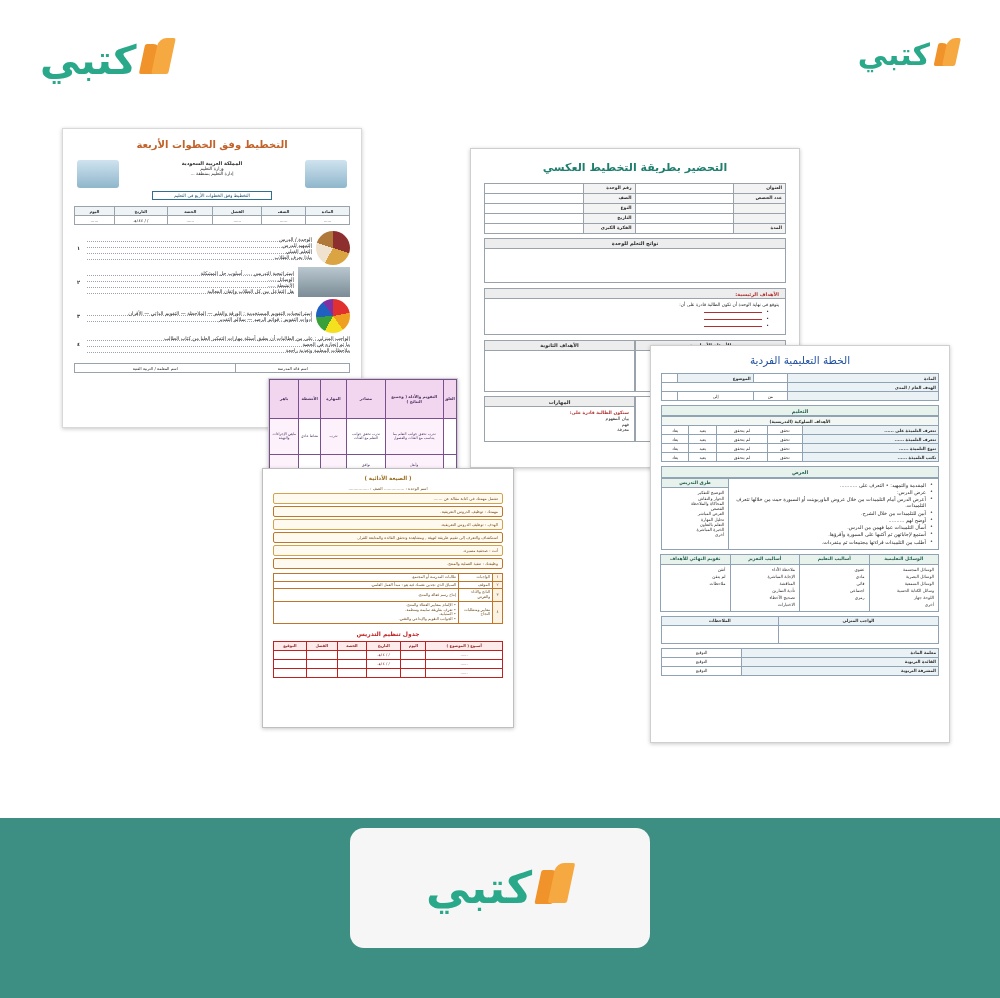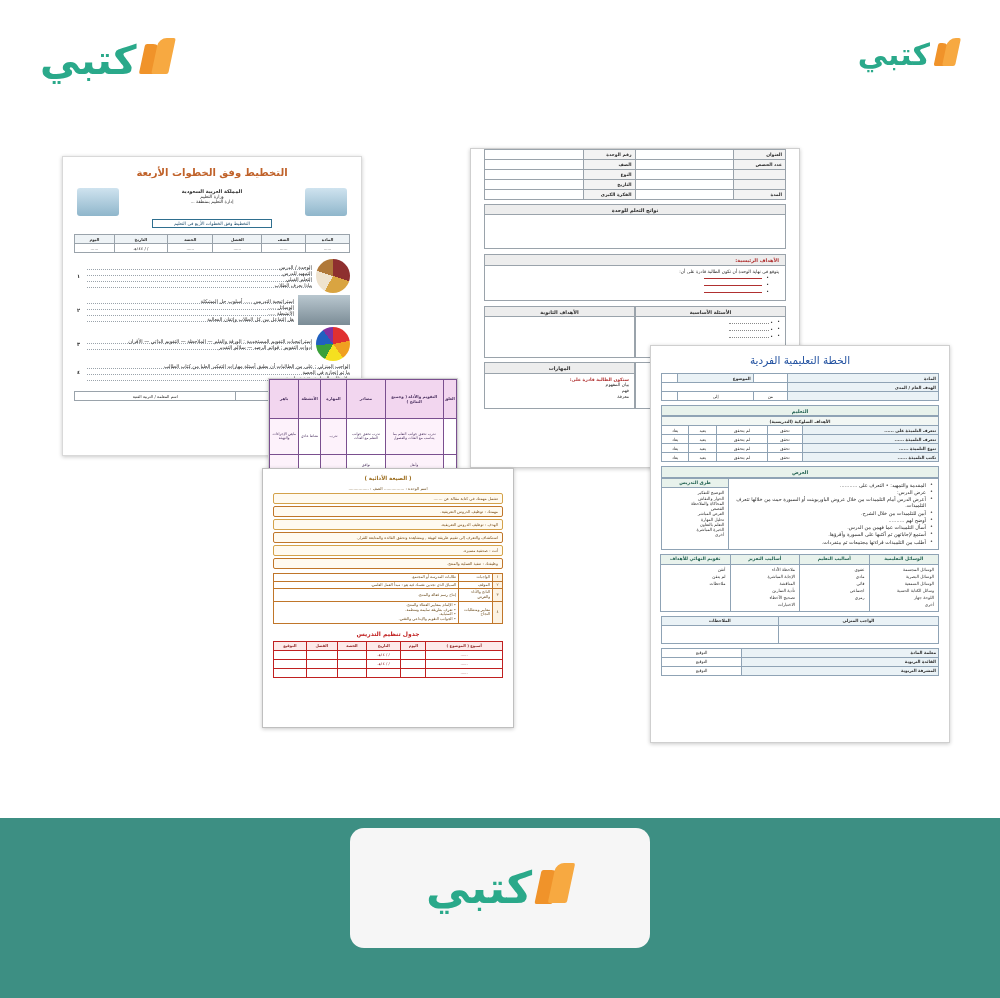--- a/index.html
+++ b/index.html
@@ -77,21 +77,21 @@
     background: #ffffff;
     box-shadow: 0 1px 4px rgba(0,0,0,.22);
     overflow: hidden;
     font-size: 5px;
     color: #2a2a2a;
     line-height: 1.25;
   }
 
   
   #sheet-four-steps {
-    left: 62px; top: 156px; width: 300px; height: 300px;
+    left: 62px; top: 128px; width: 300px; height: 300px;
     border: 1px solid #d9d9d9;
   }
   #sheet-four-steps .s1-title {
     font-size: 10px; font-weight: bold; color: #c0622a;
     text-align: center; margin-top: 10px;
   }
   #sheet-four-steps .s1-head {
     margin: 8px 14px 0 14px; display: flex; align-items: flex-start; gap: 6px;
   }
   #sheet-four-steps .s1-head .emblem {
@@ -329,20 +329,21 @@
       <tbody>
           <tr>
         <td>اسم قائد المدرسة</td>
         <td>اسم المعلمة / التربية الفنية</td>
       </tr>
     </tbody>
       </table>
   </div>
 
   <div class="sheet" id="sheet-reverse">
+    <div class="s2-title">التحضير بطريقة التخطيط العكسي</div>
 
     <table>
       <tbody>
           <tr>
         <td class="lbl">العنوان</td>
         <td></td>
         <td class="lbl">رقم الوحدة</td>
         <td></td>
       </tr>
       <tr>

